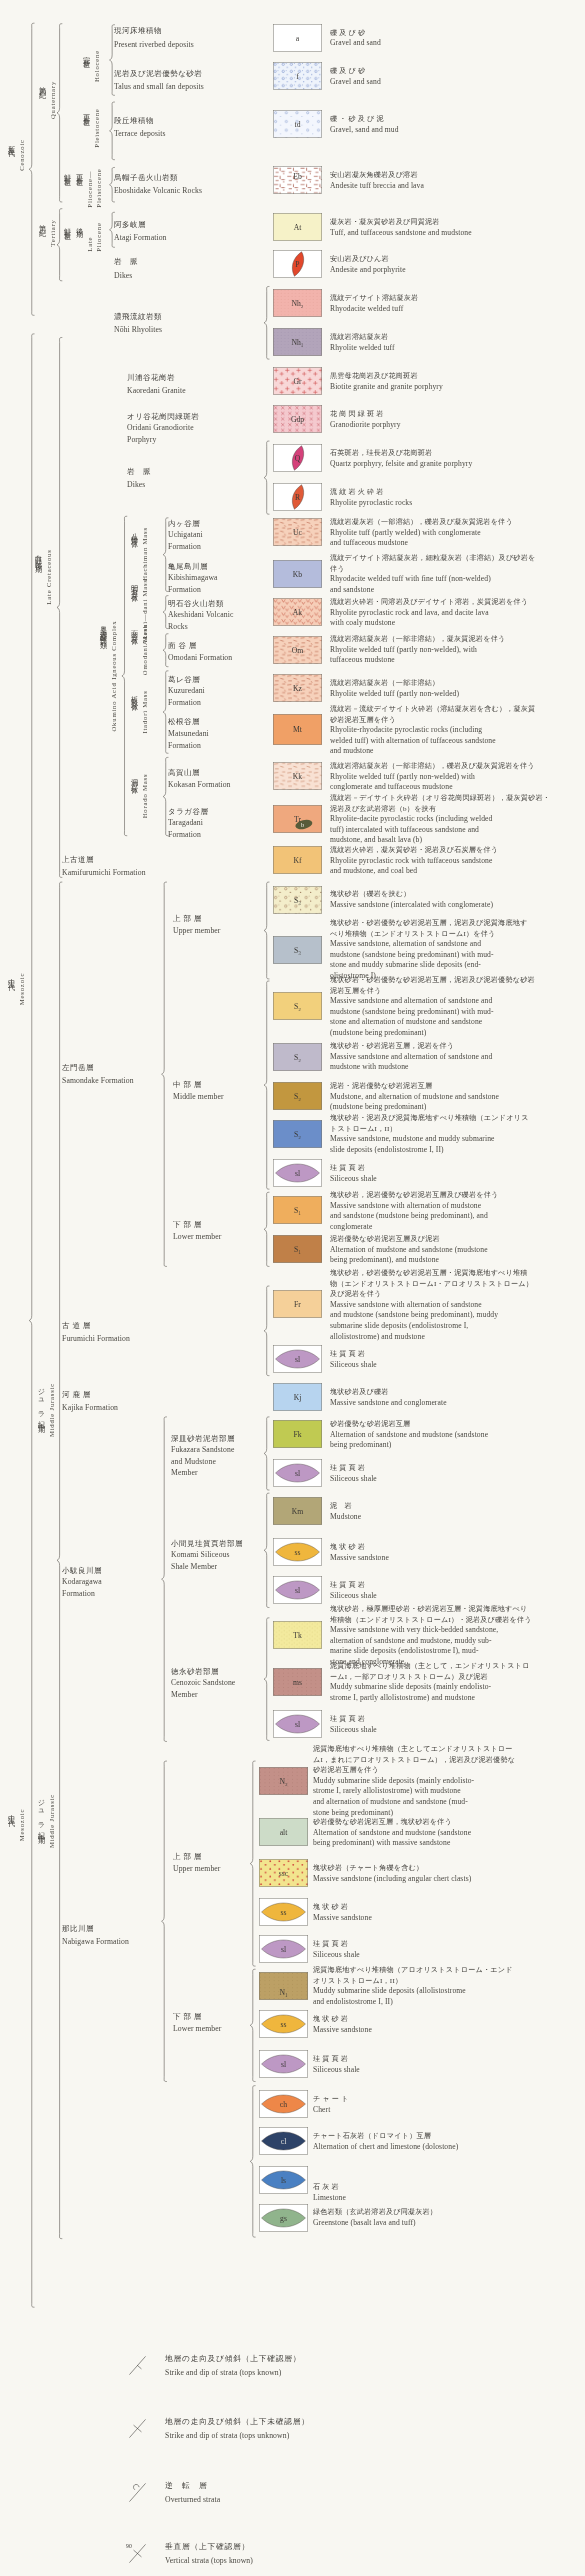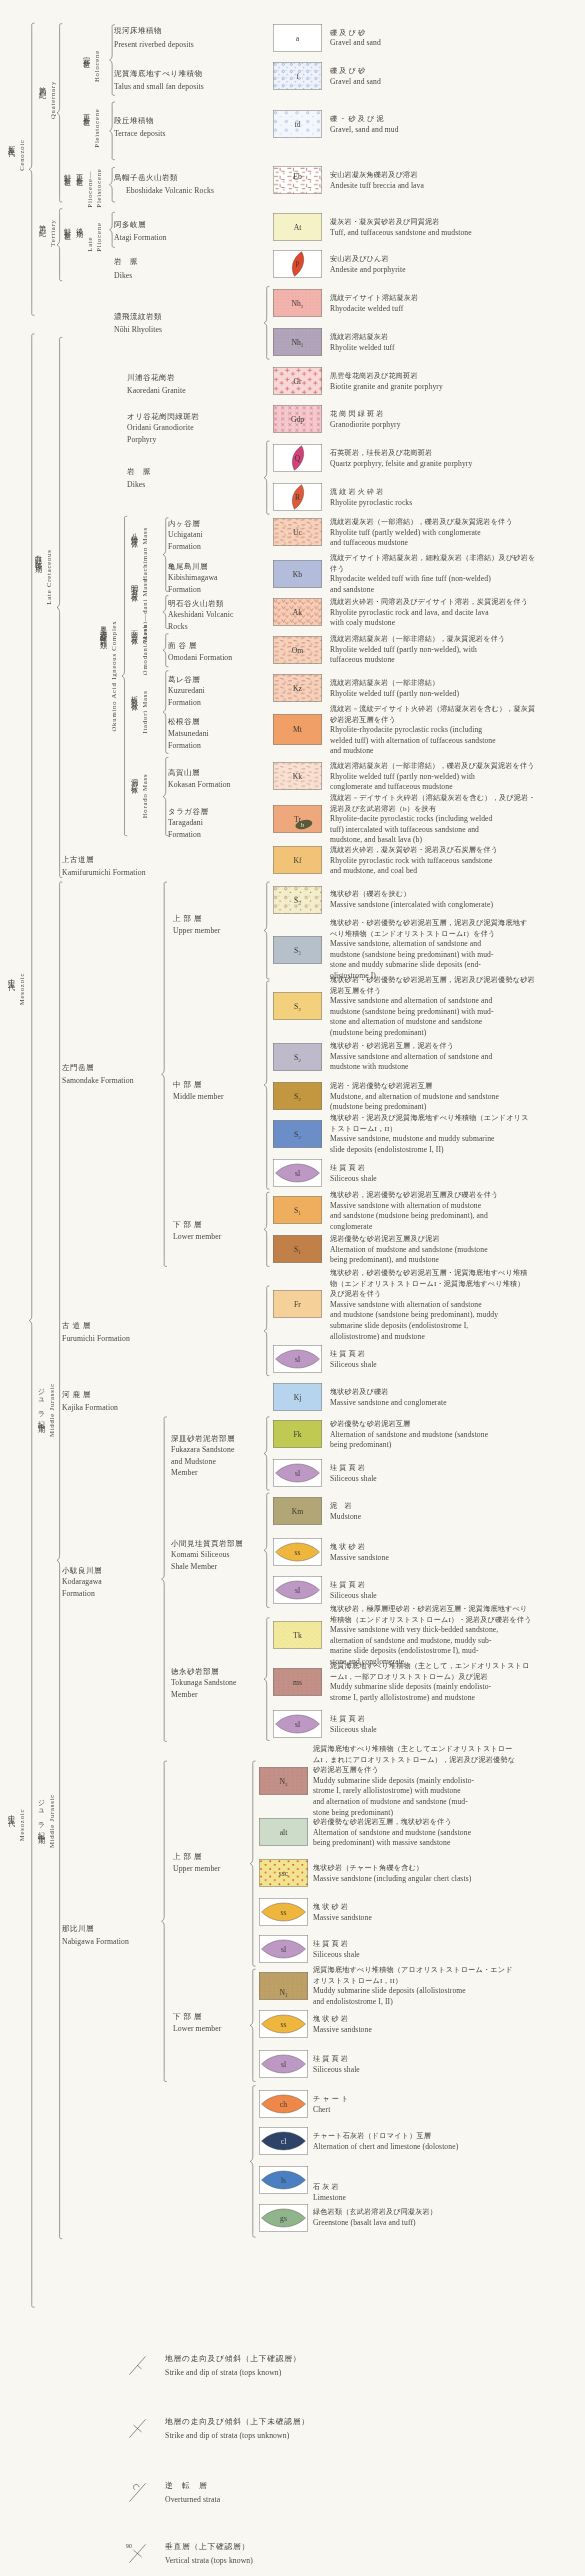--- a/index.html
+++ b/index.html
@@ -210,30 +210,30 @@
     </div>
     <div class="vlabel" style="left: 129px; top: 796px; transform: translateY(-50%);">
       <div class="vjp">洞戸岩体</div>
       <div class="ven">Horado Mass</div>
     </div>
     <div class="hlabel" style="left: 114px; top: 24px;">
       <div class="lj" style="line-height: 14px;">現河床堆積物</div>
       <div class="le" style="line-height: 14px;">Present riverbed deposits</div>
     </div>
     <div class="hlabel" style="left: 114px; top: 67px;">
-      <div class="lj" style="line-height: 13px;">泥質海底地すべり堆積物</div>
+      <div class="lj" style="line-height: 13px;">泥岩及び泥岩優勢な砂岩</div>
       <div class="le" style="line-height: 13px;">Talus and small fan deposits</div>
     </div>
     <div class="hlabel" style="left: 114px; top: 114px;">
       <div class="lj" style="line-height: 13px;">段丘堆積物</div>
       <div class="le" style="line-height: 13px;">Terrace deposits</div>
     </div>
     <div class="hlabel" style="left: 114px; top: 171px;">
       <div class="lj" style="line-height: 13px;">烏帽子岳火山岩類</div>
-      <div class="le" style="line-height: 13px; padding-left: 12px;">Eboshidake Volcanic Rocks</div>
+      <div class="le" style="line-height: 13px;">Eboshidake Volcanic Rocks</div>
     </div>
     <div class="hlabel" style="left: 114px; top: 218px;">
       <div class="lj" style="line-height: 13px;">阿多岐層</div>
       <div class="le" style="line-height: 13px;">Atagi Formation</div>
     </div>
     <div class="hlabel" style="left: 114px; top: 255px;">
       <div class="lj" style="line-height: 14px;">岩　脈</div>
       <div class="le" style="line-height: 14px;">Dikes</div>
     </div>
     <div class="hlabel" style="left: 114px; top: 310px;">
@@ -330,21 +330,21 @@
       <div class="le" style="line-height: 11.3px;">Komami Siliceous</div>
       <div class="le" style="line-height: 11.3px;">Shale Member</div>
     </div>
     <div class="hlabel" style="left: 62px; top: 1565px;">
       <div class="lj" style="line-height: 11.3px;">小駄良川層</div>
       <div class="le" style="line-height: 11.3px;">Kodaragawa</div>
       <div class="le" style="line-height: 11.3px;">Formation</div>
     </div>
     <div class="hlabel" style="left: 171px; top: 1666px;">
       <div class="lj" style="line-height: 11.3px;">徳永砂岩部層</div>
-      <div class="le" style="line-height: 11.3px;">Tokunaga Sandstone</div>
+      <div class="le" style="line-height: 11.3px;">Cenozoic Sandstone</div>
       <div class="le" style="line-height: 11.3px;">Member</div>
     </div>
     <div class="hlabel" style="left: 173px; top: 1851px;">
       <div class="lj" style="line-height: 12.4px;">上 部 層</div>
       <div class="le" style="line-height: 12.4px;">Upper member</div>
     </div>
     <div class="hlabel" style="left: 62px; top: 1922px;">
       <div class="lj" style="line-height: 13px;">那比川層</div>
       <div class="le" style="line-height: 13px;">Nabigawa Formation</div>
     </div>
@@ -615,21 +615,21 @@
       <div class="chip" style="left: 273px; top: 805px; width: 49px; height: 28px;">
         <svg width="49" height="28" viewBox="0 0 96 54">
           <rect width="96" height="54" fill="#efa87e"></rect>
           <ellipse cx="60.480000000000004" cy="37.8" rx="17" ry="8.5" fill="#575b39" transform="rotate(-14 60.480000000000004 37.8)"></ellipse>
           <rect x="0.5" y="0.5" width="95" height="53" fill="none" stroke="#76746c"></rect>
         </svg>
         <span class="chip-label">Tr</span>
         <span class="blob-label">b</span>
       </div>
       <div class="udesc" style="left: 330px; top: 793px;">
-        <div class="lj">流紋岩－デイサイト火砕岩（溶結凝灰岩を含む），及び泥岩・</div>
+        <div class="lj">流紋岩－デイサイト火砕岩（オリ谷花崗閃緑斑岩），凝灰質砂岩・</div>
         <div class="lj">泥岩及び玄武岩溶岩（b）を挟有</div>
         <div class="le">Rhyolite-dacite pyroclastic rocks (including welded</div>
         <div class="le">tuff) intercalated with tuffaceous sandstone and</div>
         <div class="le">mudstone, and basalt lava (b)</div>
       </div>
     </div>
     <div style="position: absolute; left: 0px; top: 0px; width: 0px; height: 0px;">
       <div class="chip" style="left: 273px; top: 846px; width: 49px; height: 28px;">
         <svg width="49" height="28" viewBox="0 0 96 54">
           <rect width="96" height="54" fill="#f2c377"></rect>
@@ -779,21 +779,21 @@
     <div style="position: absolute; left: 0px; top: 0px; width: 0px; height: 0px;">
       <div class="chip" style="left: 273px; top: 1290px; width: 49px; height: 28px;">
         <svg width="49" height="28" viewBox="0 0 96 54">
           <rect width="96" height="54" fill="#f5d099"></rect>
           <rect x="0.5" y="0.5" width="95" height="53" fill="none" stroke="#76746c"></rect>
         </svg>
         <span class="chip-label">Fr</span>
       </div>
       <div class="udesc" style="left: 330px; top: 1268px;">
         <div class="lj">塊状砂岩，砂岩優勢な砂岩泥岩互層・泥質海底地すべり堆積</div>
-        <div class="lj">物（エンドオリストストロームI・泥質海底地すべり堆積）</div>
+        <div class="lj">物（エンドオリストストロームI・アロオリストストローム）</div>
         <div class="lj">及び泥岩を伴う</div>
         <div class="le">Massive sandstone with alternation of sandstone</div>
         <div class="le">and mudstone (sandstone being predominant), muddy</div>
         <div class="le">submarine slide deposits (endolistostrome I,</div>
         <div class="le">allolistostrome) and mudstone</div>
       </div>
     </div>
     <div style="position: absolute; left: 0px; top: 0px; width: 0px; height: 0px;">
       <div class="chip" style="left: 273px; top: 1345px; width: 49px; height: 28px;">
         <svg width="49" height="28" viewBox="0 0 96 54">

